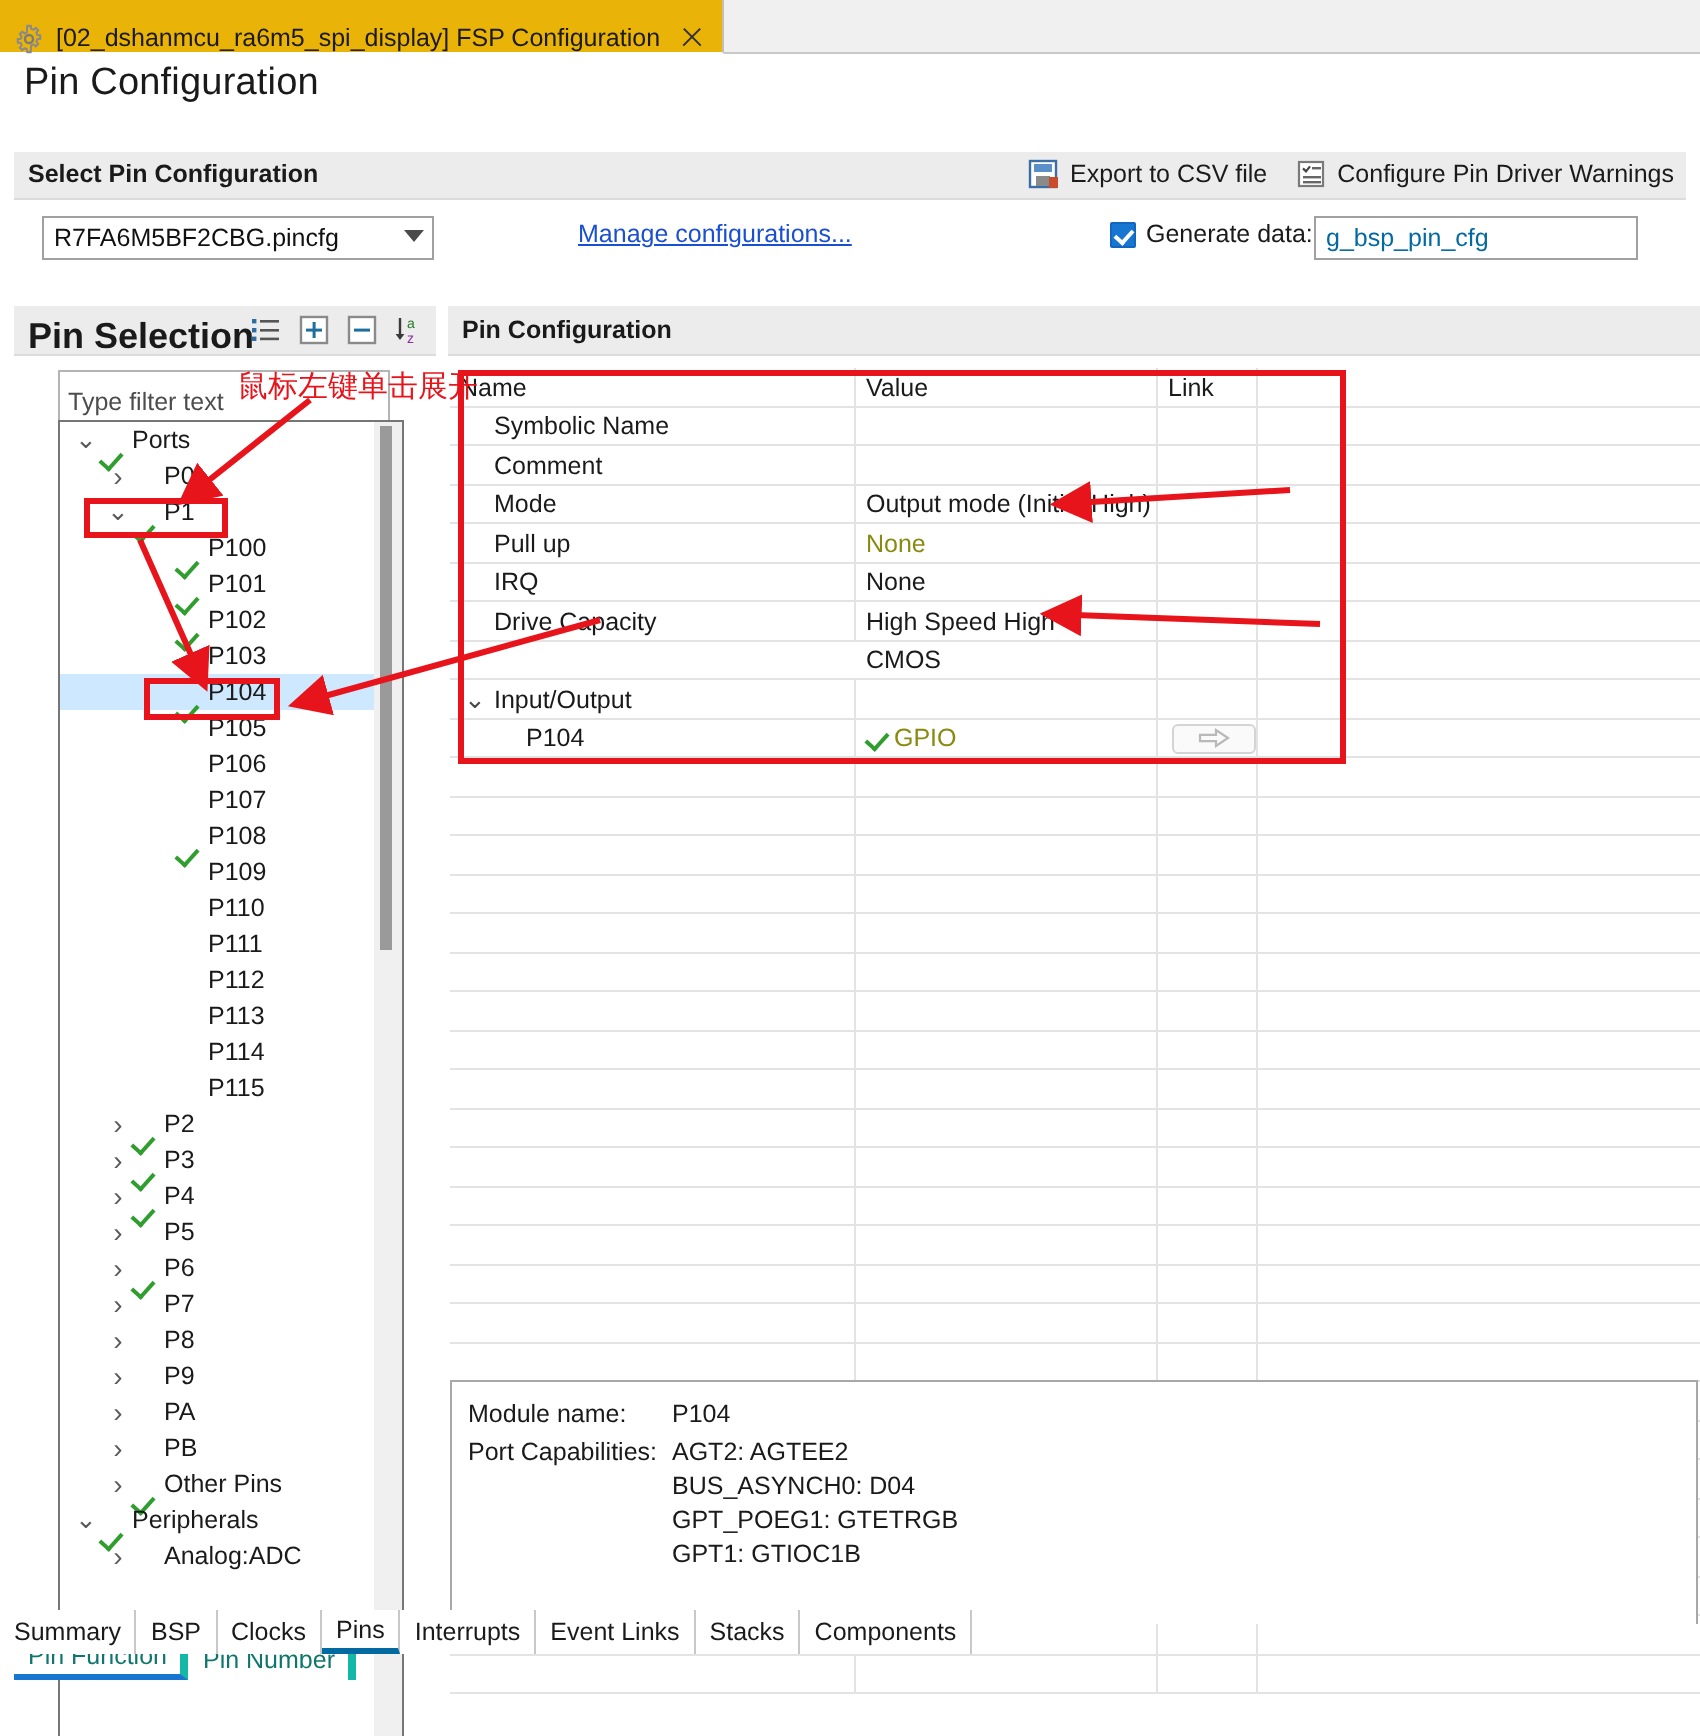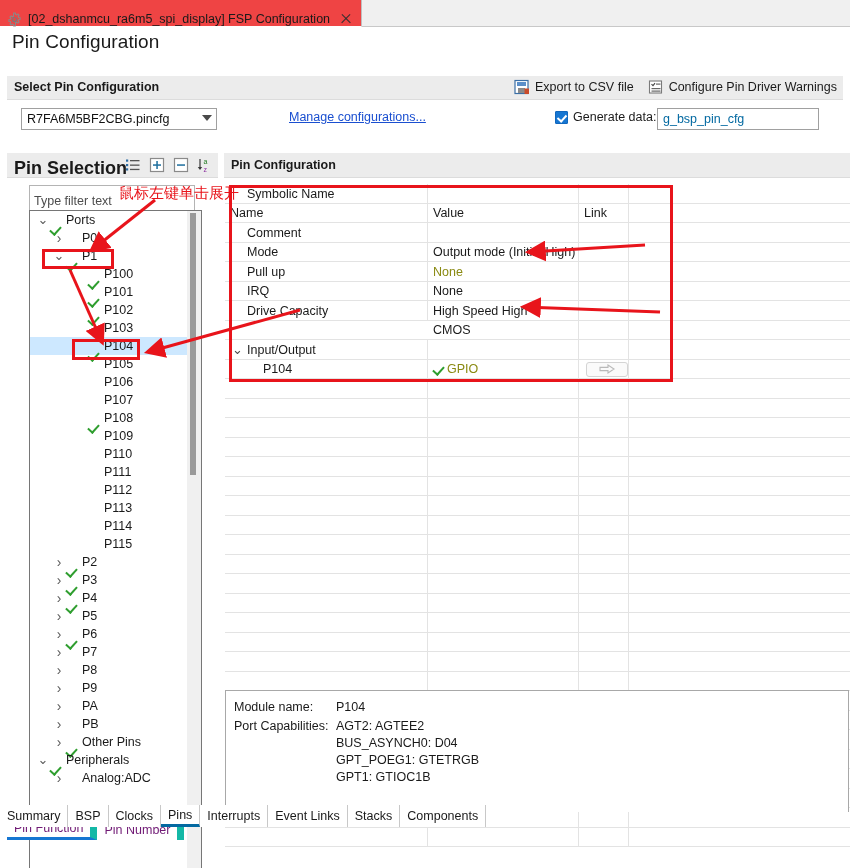--- a/index.html
+++ b/index.html
@@ -17,21 +17,21 @@
   
   .tabbar {
     position: absolute; left: 0; top: 0; width: 850px; height: 27px;
     background: #f0f0f0;
     border-bottom: 1px solid #c8c8c8;
   }
   .editor-tab {
     position: absolute; left: 0; top: 0; height: 27px;
     display: flex; align-items: center; gap: 6px;
     padding: 12px 8px 0 7px;
-    background: #ef4444;
+    background: #eab308;
     border-right: 1px solid #bfbfbf;
     border-bottom: 1px solid #ffffff;
   }
   .editor-tab .ttl { font-size: 12.5px; color: #1a1a1a; white-space: nowrap; }
   .gear-ic { width: 15px; height: 15px; flex: 0 0 15px; }
   .close-x {
     width: 14px; height: 14px; margin-left: 3px;
     position: relative; cursor: pointer;
   }
   .close-x::before, .close-x::after {
@@ -192,22 +192,22 @@
     position: absolute; left: 225px; top: 690px; width: 624px; height: 122px;
     border: 1px solid #a8a8a8; border-bottom: none; background: #ffffff; overflow: hidden;
   }
   .info-lbl { position: absolute; left: 8px; font-size: 12.5px; color: #1a1a1a; }
   .info-val { position: absolute; left: 110px; font-size: 12.5px; color: #1a1a1a; }
 
   
   .subtabs { position: absolute; left: 7px; top: 818px; height: 22px; display: flex; align-items: flex-end; }
   .subtab {
     height: 21px; padding: 0 7px; display: flex; align-items: center;
-    font-size: 12.5px; color: #701a75; background: #ffffff;
-    border-right: 7px solid #14b8a6; cursor: pointer;
+    font-size: 12.5px; color: #0f766e; background: #ffffff;
+    border-right: 4px solid #14b8a6; cursor: pointer;
   }
   .subtab.active { border-bottom: 3px solid #1676d2; }
   .subtabs-fill {
     position: absolute; left: 7px; top: 818px; width: 843px; height: 22px;
     border-bottom: 1px solid #c8c8c8; z-index: -1;
   }
 
   .bottomtabs { position: absolute; left: 0; top: 801px; width: 850px; height: 26px; display: flex; align-items: flex-end; }
   .btab {
     height: 22px; padding: 0 7px; display: flex; align-items: center;
@@ -488,40 +488,40 @@
       </div>
     </div>
 
   </div>
 
   <div class="sec-pincfg">
     <div class="pincfg-head">
       <span class="lbl">Pin Configuration</span>
     </div>
     <div class="grid" id="cfg-grid">
-        <div class="grow">
-          <div class="gcell c-name ind1">
-            <span class="pad">Symbolic Name</span>
-          </div>
-          <div class="gcell c-val">
-            <span class="pad"></span>
-          </div>
-          <div class="gcell c-link"></div>
-          <div class="gcell c-end"></div>
-        </div>
         <div class="grow hdr">
           <div class="gcell c-name">
             <span class="pad">Name</span>
           </div>
           <div class="gcell c-val">
             <span class="pad">Value</span>
           </div>
           <div class="gcell c-link">
             <span class="pad">Link</span>
           </div>
+          <div class="gcell c-end"></div>
+        </div>
+        <div class="grow">
+          <div class="gcell c-name ind1">
+            <span class="pad">Symbolic Name</span>
+          </div>
+          <div class="gcell c-val">
+            <span class="pad"></span>
+          </div>
+          <div class="gcell c-link"></div>
           <div class="gcell c-end"></div>
         </div>
         <div class="grow">
           <div class="gcell c-name ind1">
             <span class="pad">Comment</span>
           </div>
           <div class="gcell c-val">
             <span class="pad"></span>
           </div>
           <div class="gcell c-link"></div>

